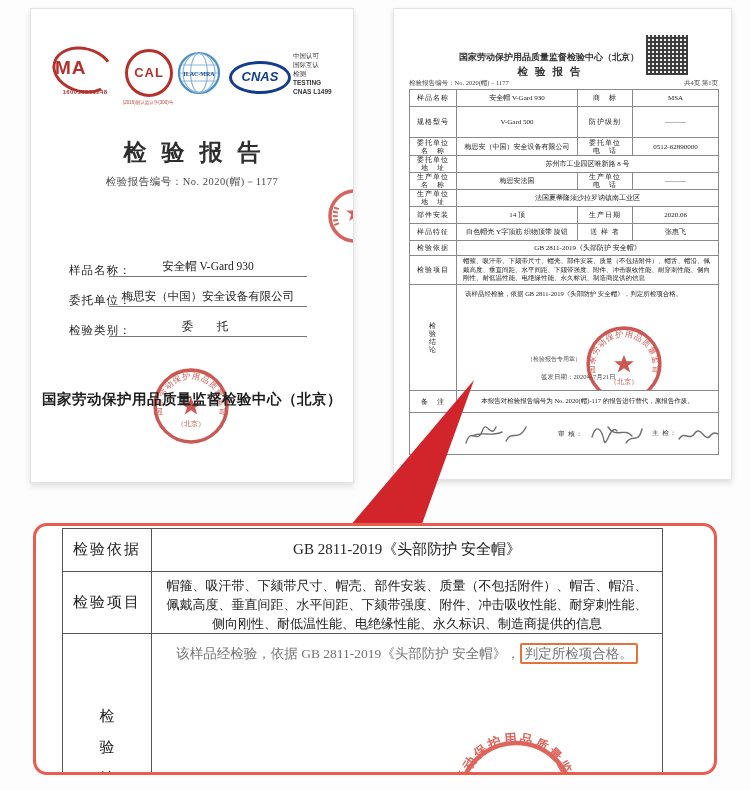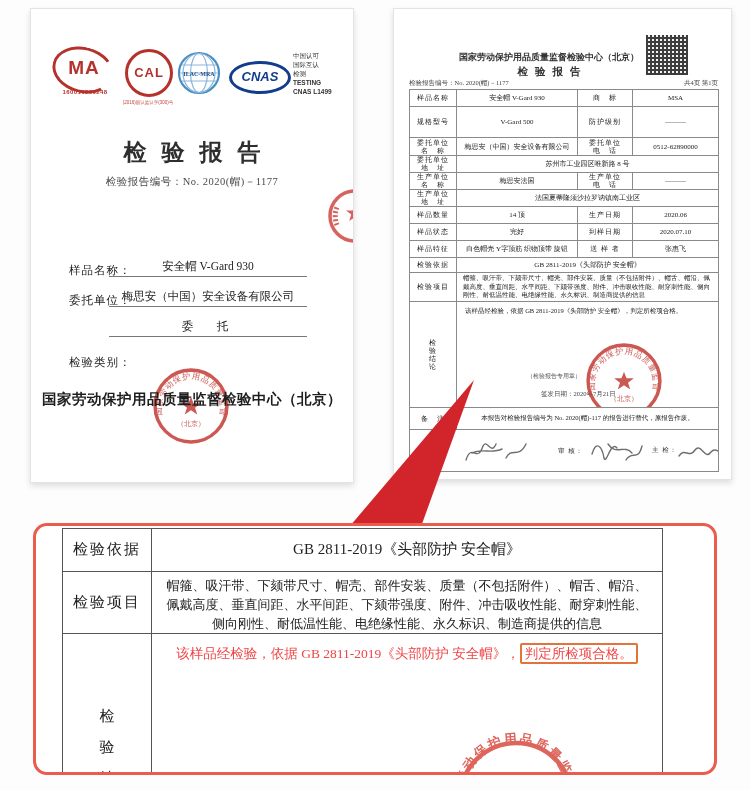--- a/index.html
+++ b/index.html
@@ -6,21 +6,21 @@
   body{width:750px;height:790px;background:#fdfdfd;position:relative;overflow:hidden;
        font-family:"Liberation Serif","DejaVu Serif",serif;color:#2a2a2a;}
   .abs{position:absolute;}
   
   .page{position:absolute;background:#fff;border:1px solid #e3e3e3;
         box-shadow:0 3px 6px rgba(0,0,0,.13);overflow:hidden;}
   #pageL{left:30px;top:8px;width:322px;height:473px;}
   #pageR{left:393px;top:8px;width:337px;height:470px;}
   
   .lg-cma{left:24px;top:44px;width:58px;height:30px;color:#b5322c;
-          font:bold 19px "Liberation Sans",sans-serif;letter-spacing:1px;text-align:center;line-height:30px;}
+          font:bold 19px "Liberation Sans",sans-serif;letter-spacing:1px;text-align:left;line-height:30px;}
   .lg-cma::before{content:"";position:absolute;left:-3px;top:-6px;width:56px;height:40px;
           border:3px solid #b5322c;border-radius:50%;border-right-color:transparent;transform:rotate(14deg);}
   .lg-cma-num{left:16px;top:80px;width:76px;text-align:center;color:#b5322c;
           font:bold 6px "Liberation Sans",sans-serif;letter-spacing:.4px;}
   .lg-cal{left:94px;top:40px;width:42px;height:42px;border:3px solid #b5322c;border-radius:50%;
           color:#b5322c;font:bold 13px "Liberation Sans",sans-serif;text-align:center;line-height:42px;letter-spacing:1px;}
   .lg-cal-cap{left:80px;top:90px;width:74px;text-align:center;color:#c0453e;
           font:5px "Liberation Sans",sans-serif;transform:scale(.9);}
   .lg-globe{left:146px;top:42px;width:44px;height:44px;}
   .lg-cnas{left:198px;top:52px;width:56px;height:27px;border:3px solid #123d8c;border-radius:50%;
@@ -62,21 +62,21 @@
   #detailBox{left:33px;top:523px;width:684px;height:252px;box-sizing:border-box;
              border:3px solid #e95c4e;border-radius:14px;background:#fff;z-index:5;overflow:hidden;}
   .dt-outline{position:absolute;left:26px;top:2px;width:601px;height:246px;
               border:1px solid #555;border-bottom:none;box-sizing:border-box;}
   .dt-vd{position:absolute;left:88px;top:0;bottom:0;border-left:1px solid #555;}
   .dt-h{position:absolute;left:0;width:100%;border-top:1px solid #555;}
   .db-lbl{position:absolute;left:0;width:88px;text-align:center;font-size:15px;letter-spacing:2px;color:#222;}
   .db-c1{position:absolute;left:88px;top:11px;width:512px;text-align:center;font-size:15px;color:#222;}
   .db-c2{position:absolute;left:88px;top:47px;width:512px;text-align:center;
          font-size:13px;line-height:19px;padding:0 12px;box-sizing:border-box;color:#222;}
-  .db-c3{position:absolute;left:88px;top:116px;width:512px;text-align:center;font-size:13.5px;color:#ef4444;}
+  .db-c3{position:absolute;left:88px;top:116px;width:512px;text-align:center;font-size:13.5px;color:#737373;}
   .hl{border:2px solid #e2733b;border-radius:2px;padding:1px 3px;}
   .db-vlbl{position:absolute;left:0;top:172px;width:88px;text-align:center;
            font-size:15px;line-height:31px;white-space:pre-line;letter-spacing:0;color:#222;}
   .stampB{position:absolute;left:383px;top:200px;opacity:.85;}
   svg text{font-family:"Liberation Serif","DejaVu Serif",serif;}
 </style>
 </head>
 <body>
 
 <div class="page" id="pageL">
@@ -115,21 +115,21 @@
     <polygon fill="#cf4a42" points="34,19 36.4,25.4 43,25.4 37.8,29.6 39.8,36 34,32 28.2,36 30.2,29.6 25,25.4 31.6,25.4"></polygon>
     <path d="M16,40 A24,24 0 0 1 16,22" fill="none" stroke="#cf4a42" stroke-width="5" stroke-dasharray="2 2"></path>
   </svg>
 
   <div class="abs fld-lbl" style="left:38px;top:254px;">样品名称：</div>
   <div class="abs fld-line" style="left:78px;top:250px;width:198px;">安全帽 V-Gard 930</div>
 
   <div class="abs fld-lbl" style="left:38px;top:284px;">委托单位：</div>
   <div class="abs fld-line" style="left:78px;top:280px;width:198px;">梅思安（中国）安全设备有限公司</div>
 
-  <div class="abs fld-lbl" style="left:38px;top:314px;margin-top:32px;">检验类别：</div>
+  <div class="abs fld-lbl" style="left:38px;top:314px;">检验类别：</div>
   <div class="abs fld-line" style="left:78px;top:310px;width:198px;letter-spacing:6px;">委　托</div>
 
   <svg class="abs stamp" style="left:121px;top:358px;width:78px;height:78px;z-index:2;" viewBox="0 0 100 100">
     <circle cx="50" cy="50" r="46" fill="none" stroke="#c23b34" stroke-width="4.5"></circle>
     <path id="arcL" d="M13,62 A38,38 0 1 1 87,62" fill="none"></path>
     <text font-size="10.5" fill="#c23b34" letter-spacing="1">
       <textPath href="#arcL">国家劳动保护用品质量监督检验中心</textPath>
     </text>
     <polygon fill="#c23b34" points="50,38 53.2,46.6 62.5,46.6 55.2,52.2 58,61 50,55.6 42,61 44.8,52.2 37.5,46.6 46.8,46.6"></polygon>
     <text x="50" y="76" font-size="9" text-anchor="middle" fill="#c23b34">（北京）</text>
@@ -186,30 +186,24 @@
       <td class="tlbl">生产单位
 电　话</td>
       <td>———</td>
     </tr>
     <tr style="height:15px">
       <td class="tlbl">生产单位
 地　址</td>
       <td colspan="3">法国夏蒂隆须沙拉罗讷镇南工业区</td>
     </tr>
     <tr style="height:17px">
-      <td class="tlbl">样品数量</td>
+      <td class="tlbl">部件安装</td>
       <td>14 顶</td>
       <td class="tlbl">生产日期</td>
       <td>2020.06</td>
-    </tr>
-    <tr style="height:17px">
-      <td class="tlbl">样品状态</td>
-      <td>完好</td>
-      <td class="tlbl">到样日期</td>
-      <td>2020.07.10</td>
     </tr>
     <tr style="height:17px">
       <td class="tlbl">样品特征</td>
       <td>白色帽壳 Y字顶筋 织物顶带 旋钮</td>
       <td class="tlbl">送 样 者</td>
       <td>张惠飞</td>
     </tr>
     <tr style="height:15px">
       <td class="tlbl">检验依据</td>
       <td colspan="3">GB 2811-2019《头部防护 安全帽》</td>

